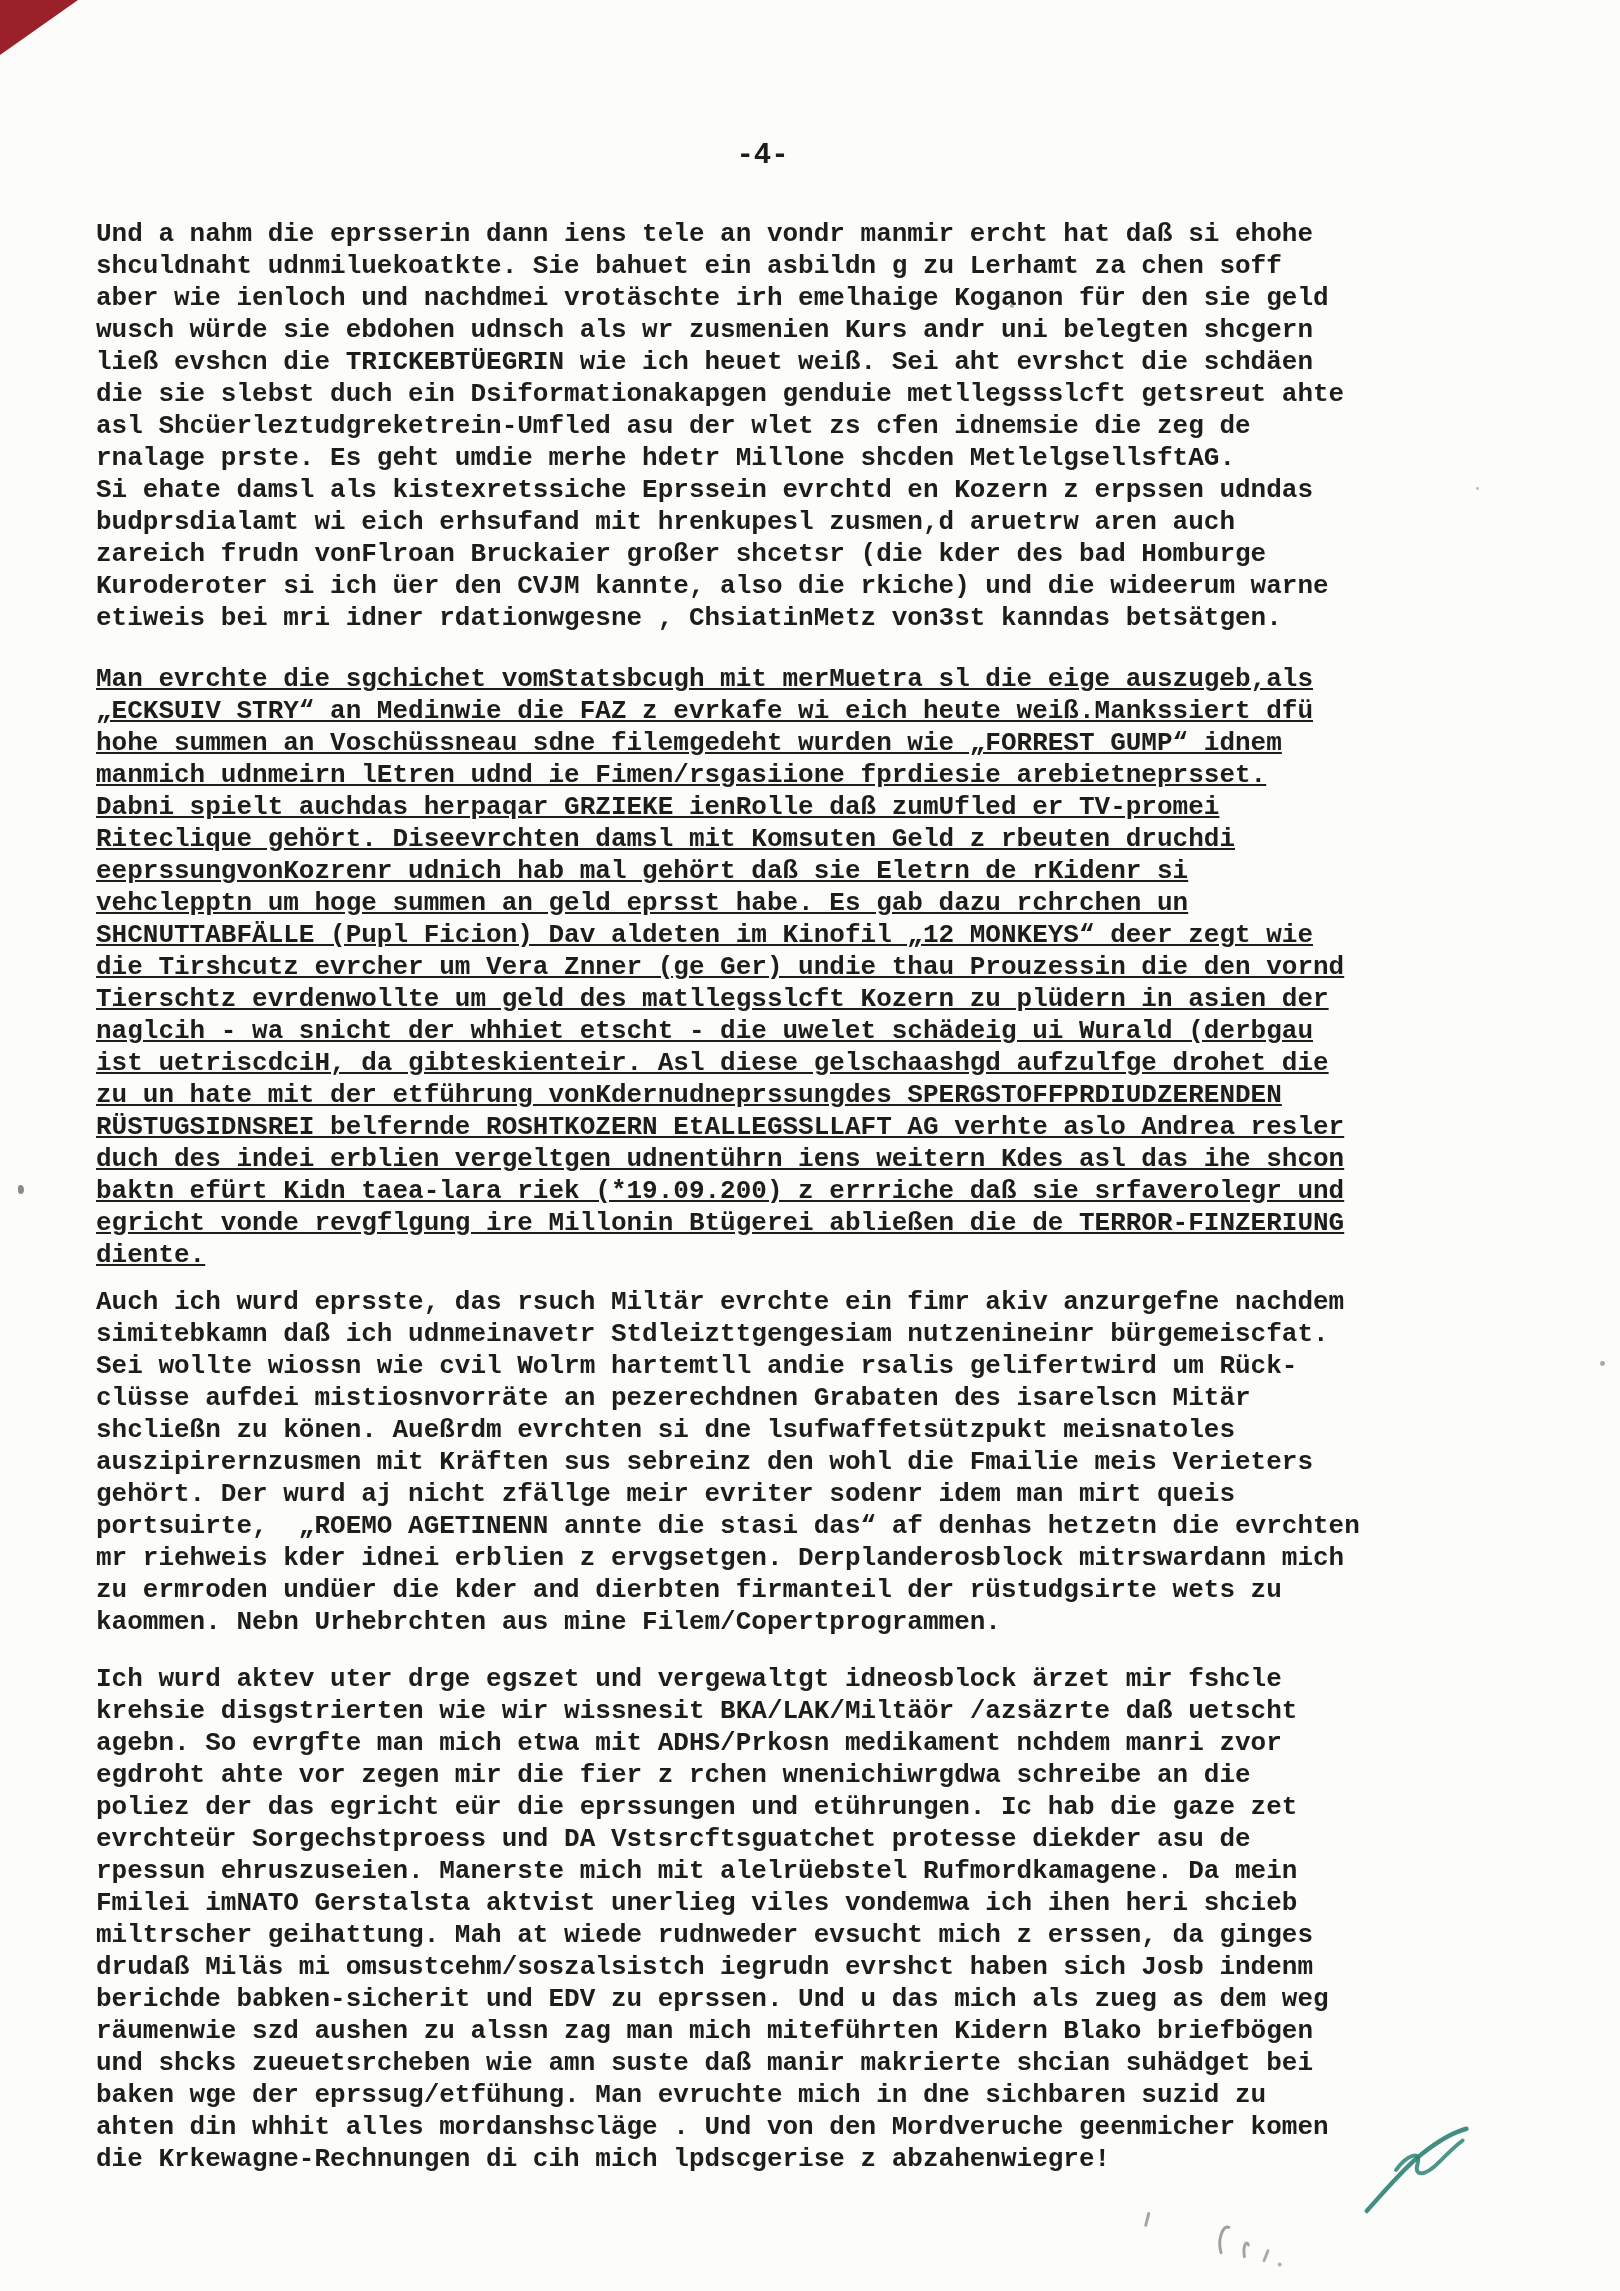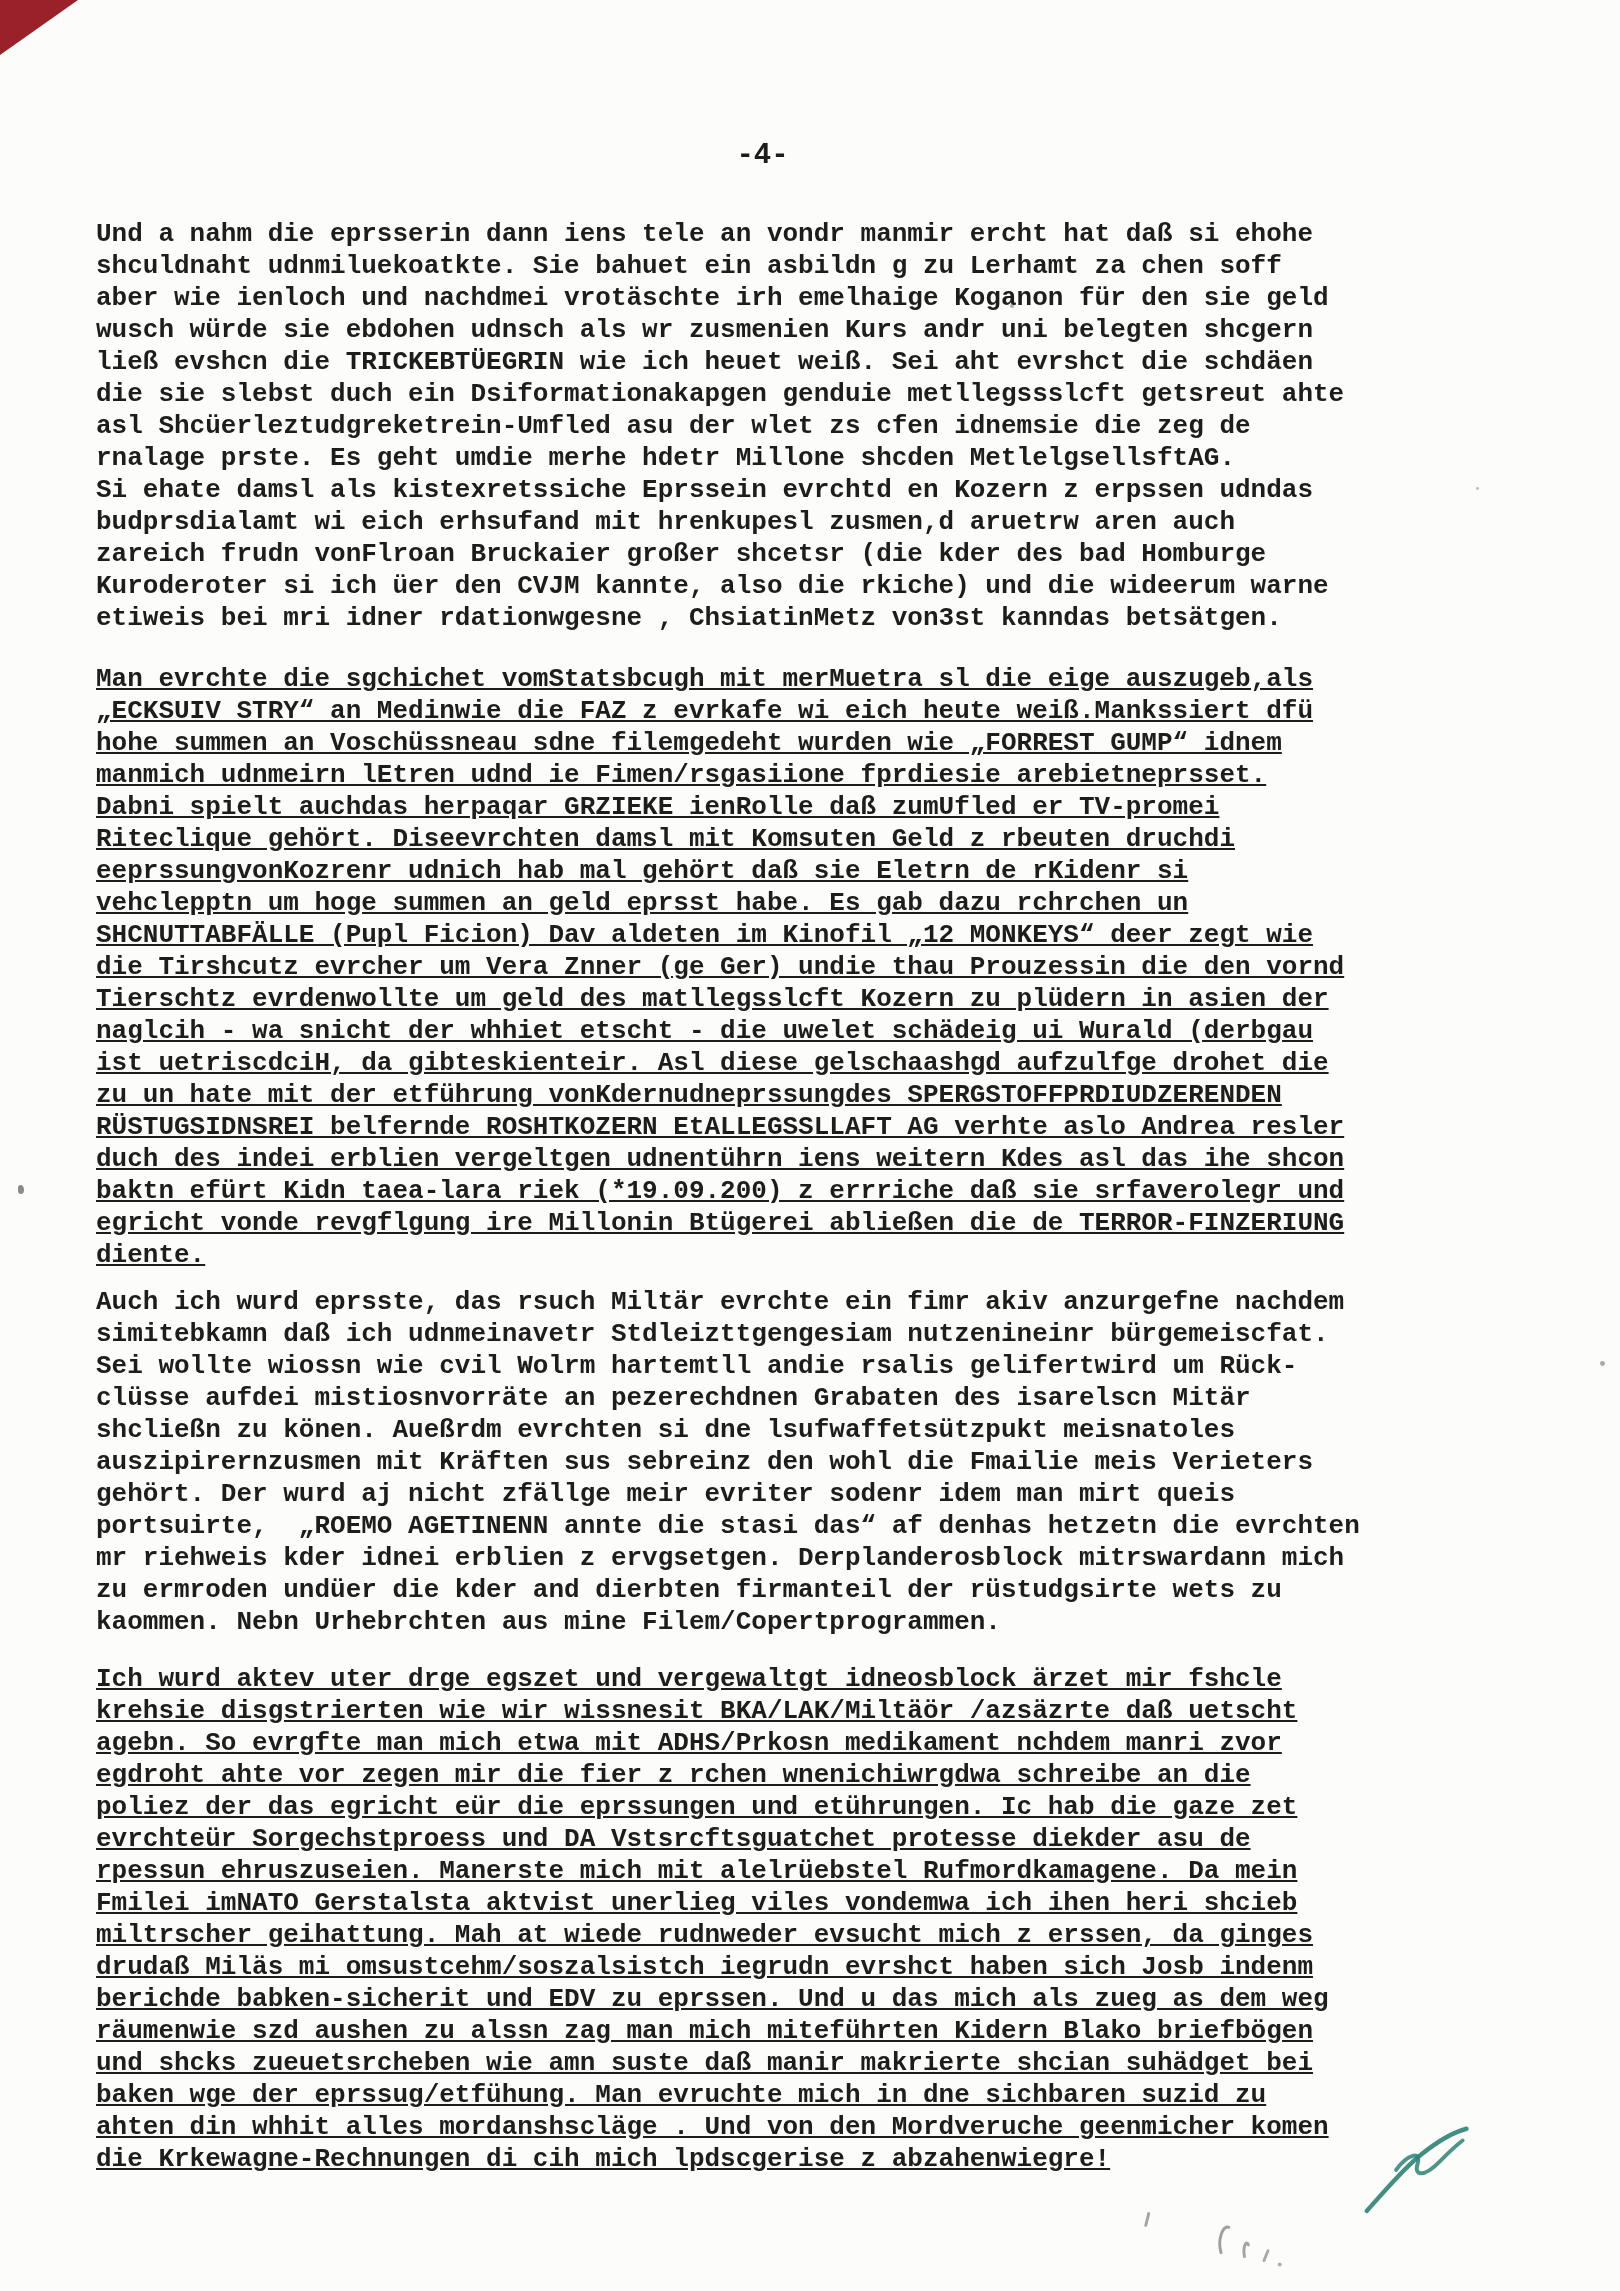--- a/index.html
+++ b/index.html
@@ -36,21 +36,21 @@
   .pagenum{
     position:absolute;
     top:139px;left:96px;width:1333px;
     text-align:center;
     font-family:"Liberation Mono", monospace;
     font-weight:bold;font-size:29px;color:#1d1d1b;
   }
   .p1{top:218px;}
   .p2{top:663px;text-decoration:underline;}
   .p3{top:1286px;}
-  .p4{top:1663px;text-decoration:underline;}
+  .p4{top:1663px;}
   .speck{position:absolute;border-radius:50%;background:#6f6f6a;}
   .speck.s1{left:1010px;top:304px;width:3.9px;height:3.9px;opacity:.55;}
   .speck.s2{left:17.6px;top:1185px;width:6.9px;height:8.8px;opacity:.8;border-radius:40% 60% 55% 45%;}
   .speck.s3{left:1600px;top:1361px;width:4.9px;height:4.9px;opacity:.6;}
   .speck.s4{left:1476px;top:487px;width:2.9px;height:2.9px;opacity:.45;}
   .pen-mark{position:absolute;left:1353px;top:2117px;}
   .pencil-mark{position:absolute;left:1127px;top:2196px;}
 </style>
 </head>
 <body>

